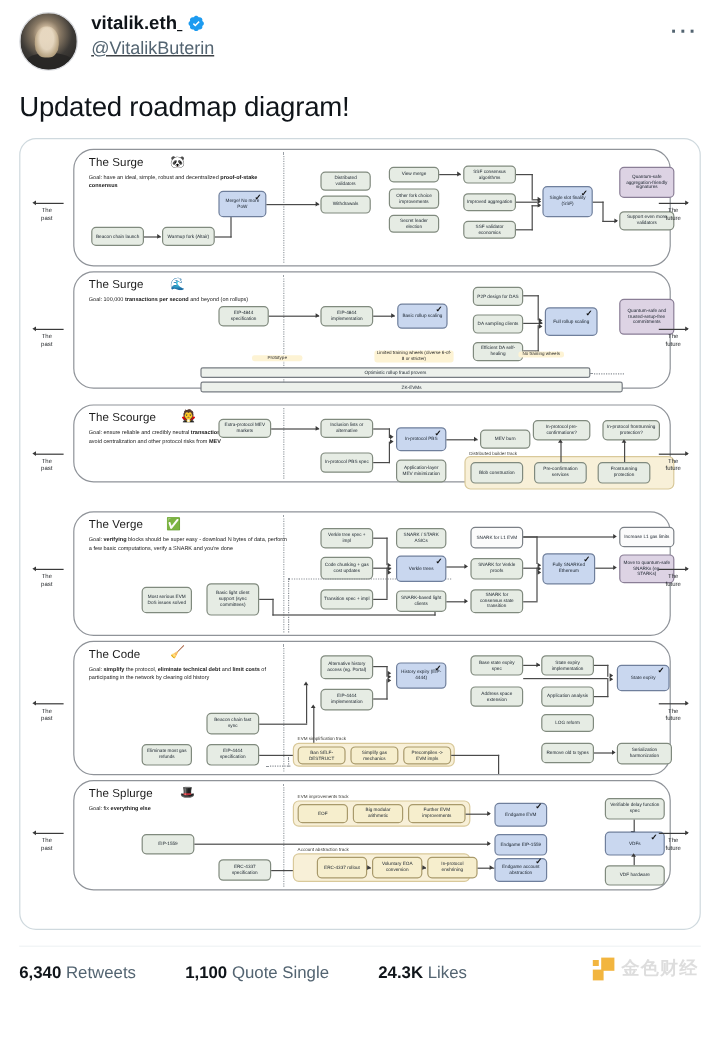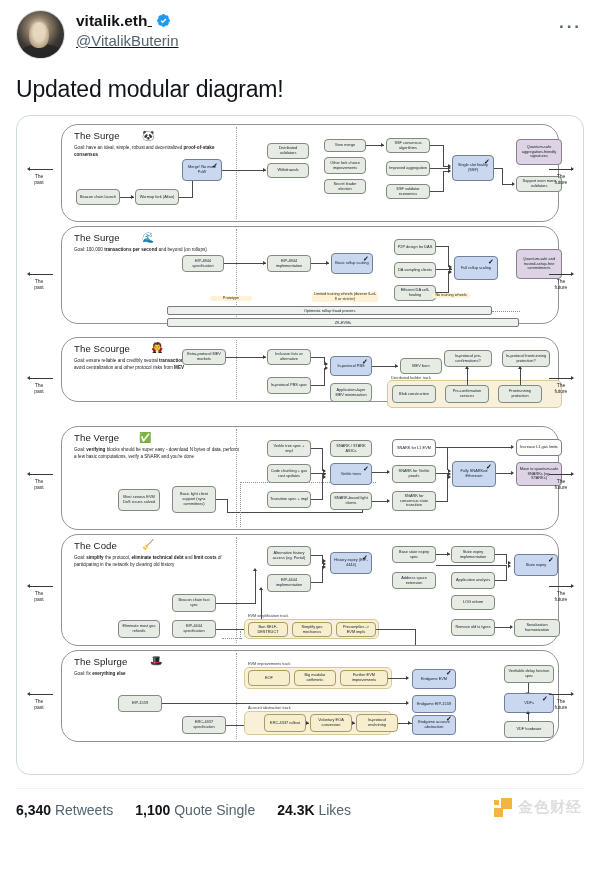--- a/index.html
+++ b/index.html
@@ -92,21 +92,21 @@
 
   .timel{position:absolute;font-size:5px;line-height:1.25;text-align:center;color:#26292c;width:28px;}
   .tl-line{position:absolute;height:1px;background:#3a3a3a;}
 
   .dotted-v{position:absolute;border-left:1px dotted #8b9096;}
   .dotted-h{position:absolute;border-top:1px dotted #8b9096;}
 
   
   .timestamp{font-size:14.5px;color:#536471;margin:14px 0 0 1px;}
   .sep{height:1px;background:#eff3f4;margin:13px 0 0 0;}
-  .stats{display:flex;align-items:flex-end;margin-top:13px;font-size:14px;color:#536471;position:relative;}
+  .stats{display:flex;align-items:flex-end;margin-top:13px;font-size:14px;color:#536471;position:relative;gap:19px;}
   .stat{margin-right:22px;}
   .stat b{color:#0f1419;font-weight:bold;}
   .wm{position:absolute;right:2px;top:-4px;display:flex;align-items:center;opacity:.85;}
   .wm-mark{width:19px;height:19px;position:relative;margin-right:5px;}
   .wm-mark i{position:absolute;background:#f0a91e;display:block;}
   .wm-text{font-size:15px;color:#d8d8d8;font-weight:bold;letter-spacing:1px;}
 </style>
 </head>
 <body>
 
@@ -120,21 +120,21 @@
         <svg viewBox="0 0 24 24" width="15" height="15">
             <path fill="#1d9bf0" d="M22.25 12c0-1.43-.88-2.67-2.19-3.34.46-1.39.2-2.9-.81-3.91s-2.52-1.27-3.91-.81C14.67 2.63 13.43 1.75 12 1.75s-2.67.88-3.34 2.19c-1.39-.46-2.9-.2-3.91.81s-1.27 2.52-.81 3.91C2.63 9.33 1.75 10.57 1.75 12s.88 2.67 2.19 3.34c-.46 1.39-.2 2.9.81 3.91s2.52 1.27 3.91.81c.67 1.31 1.91 2.19 3.34 2.19s2.67-.88 3.34-2.19c1.39.46 2.9.2 3.91-.81s1.27-2.52.81-3.91c1.31-.67 2.19-1.91 2.19-3.34z"></path>
             <path fill="#fff" d="M10.76 16.21l-3.2-3.2 1.41-1.41 1.79 1.79 4.47-4.47 1.41 1.41z"></path>
           </svg>
       </span>
       <div class="handle">@VitalikButerin</div>
     </div>
   </div>
   <div class="more">···</div>
 
-  <div class="tweettext">Updated modular diagram!</div>
+  <div class="tweettext">Updated roadmap diagram!</div>
 
   <div class="diagram">
     <div class="dg-inner">
 
       <div class="phase" style="top:8px;height:98px;">
         <div class="divider"></div>
         <div class="ph-title">The Surge</div>
         <div class="ph-emoji" style="left:80px;top:6px;">🐼</div>
         <div class="ph-goal">Goal: have an ideal, simple, robust and decentralized <b>proof-of-stake consensus</b></div>
 

